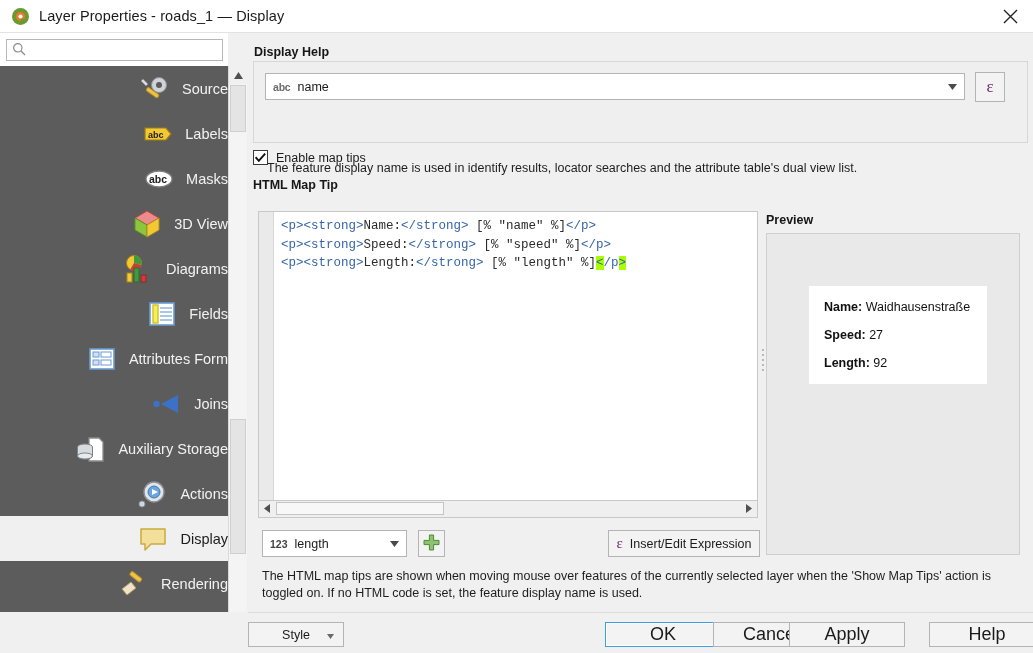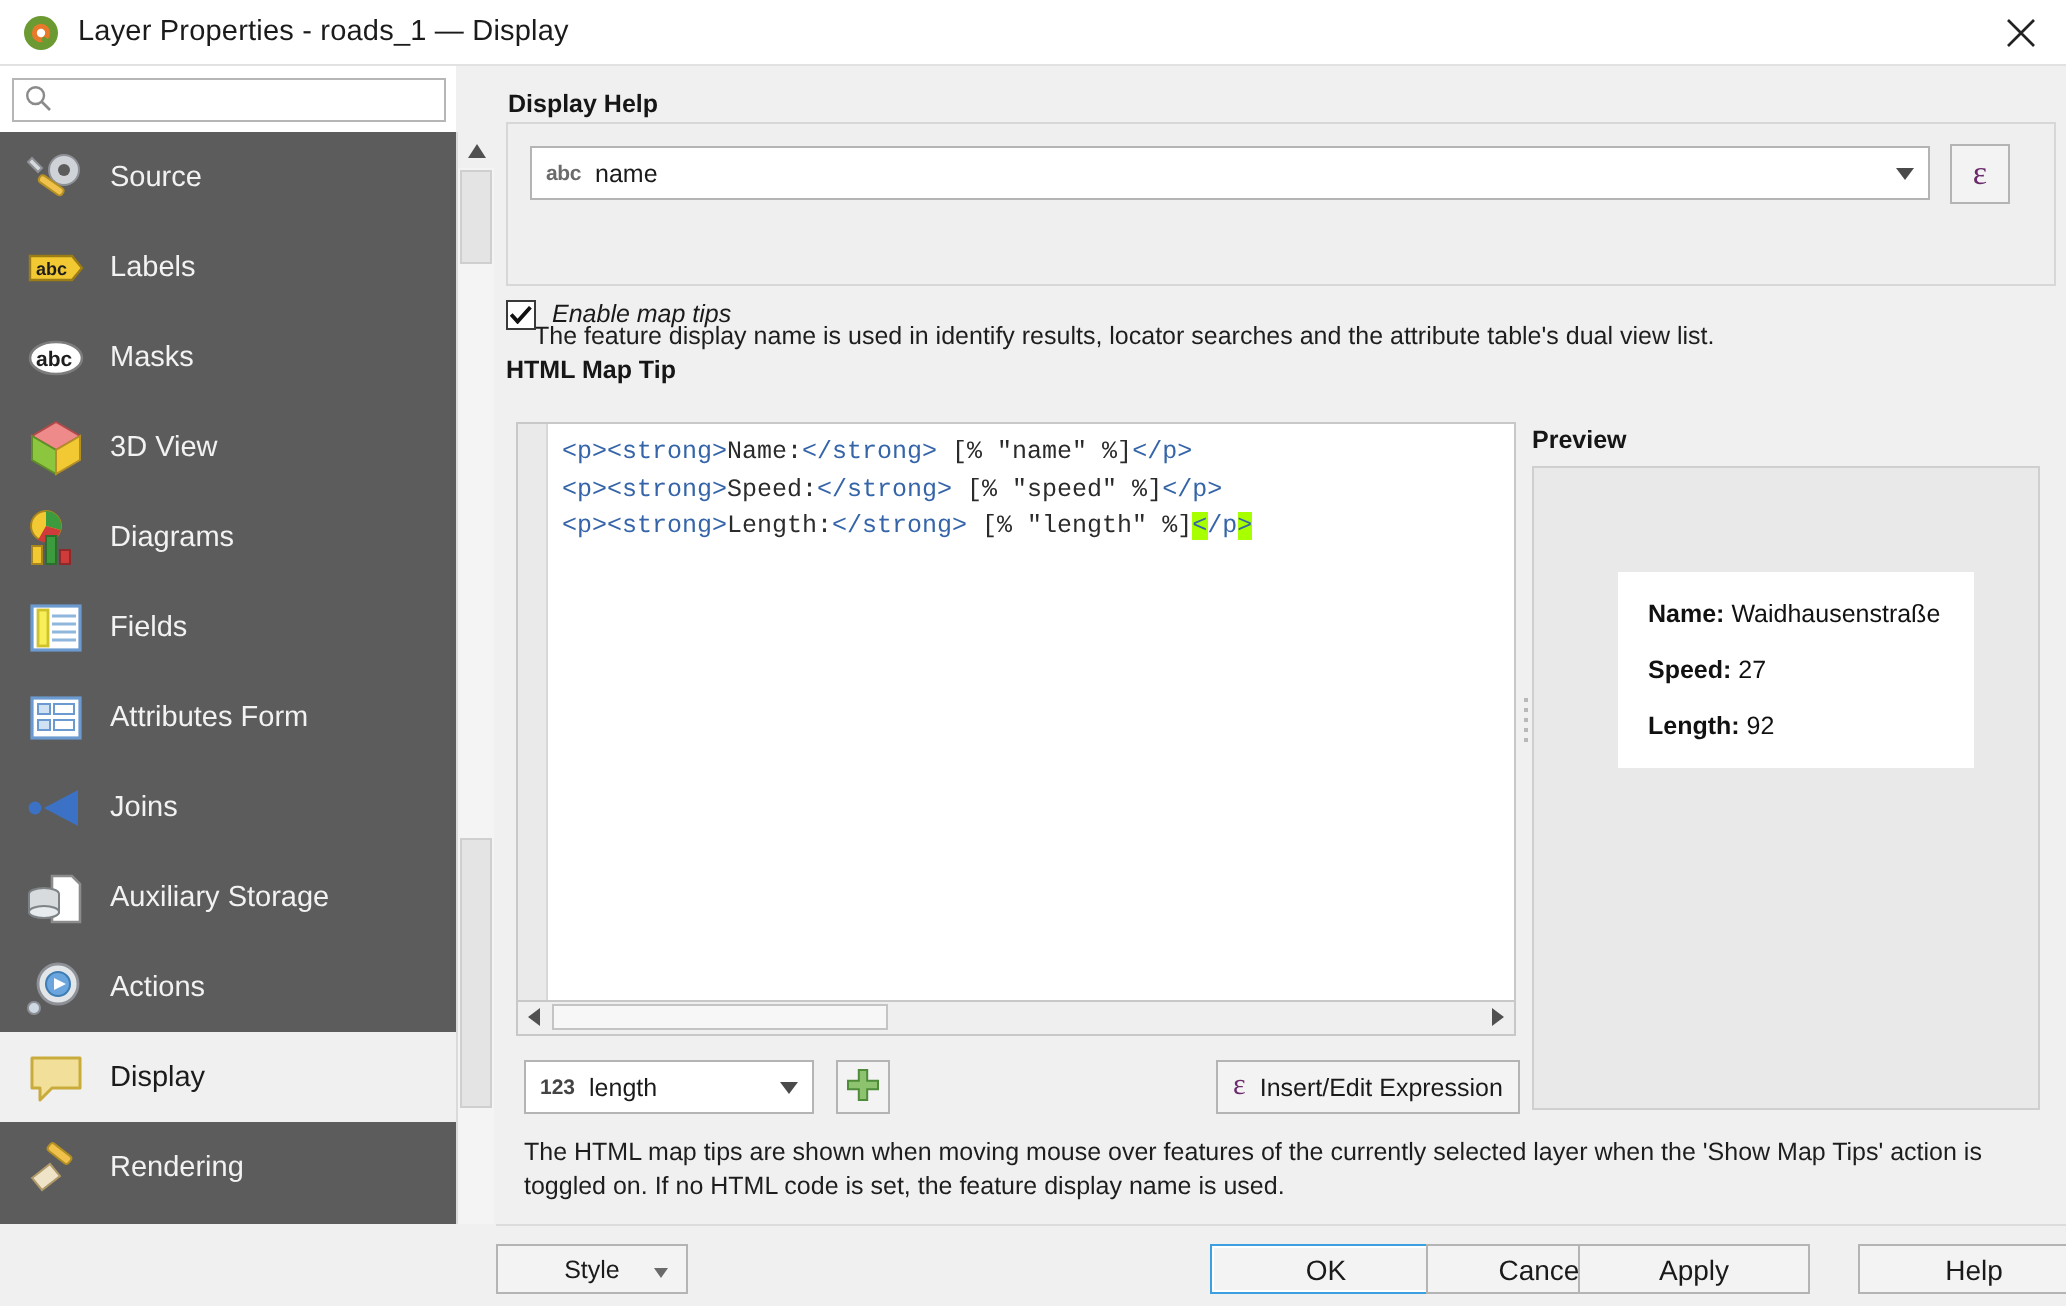--- a/index.html
+++ b/index.html
@@ -46,21 +46,21 @@
     color:#222;
   }
 
   
   .sidebar {
     position:absolute; left:0; top:66px; width:228px; height:587px;
     background:#5c5c5c; overflow:hidden;
   }
   .side-item {
     height:45px; display:flex; align-items:center; padding-left:13px;
-    color:#f2f2f2; font-size:14.5px; cursor:pointer; white-space:nowrap;
+    color:#f2f2f2; font-size:14.5px; cursor:pointer; white-space:nowrap;justify-content:flex-end;
   }
   .side-item.selected { background:#f0f0f0; color:#1b1b1b; }
   .side-ico { width:30px; height:30px; flex:none; margin-right:12px; }
   .side-ico svg { display:block; }
 
   
   .side-scroll {
     position:absolute; left:228px; top:66px; width:19px; height:587px;
     background:#f4f4f4; border-left:1px solid #dadada;
   }
@@ -104,21 +104,21 @@
   .expr-btn {
     width:30px; height:30px; background:#f3f3f3; border:1px solid #b4b4b4;
     display:flex; align-items:center; justify-content:center; cursor:pointer;
     color:#6b2a6b; font-size:17px; font-family:"Liberation Serif", serif;
   }
   .hint {
     font-size:12.5px; color:#1d1d1d;
   }
 
   
-  .cbrow { position:absolute; left:5px; top:117px; display:flex; align-items:flex-start; cursor:pointer;font-style:italic; }
+  .cbrow { position:absolute; left:5px; top:117px; display:flex; align-items:center; cursor:pointer; }
   .cbox {
     width:15px; height:15px; background:#fff; border:1px solid #3a3a3a;
     display:flex; align-items:center; justify-content:center; margin-right:8px;
   }
   .cbrow span.lbl { font-size:12.5px; }
 
   
   .editor-outer {
     position:absolute; left:10px; top:178px; width:500px; height:290px;
     background:#fff; border:1px solid #c8c8c8;
@@ -194,21 +194,21 @@
   .style-btn {
     position:absolute; left:0px; top:9px; width:96px; height:25px;
     background:#f3f3f3; border:1px solid #b4b4b4; display:flex;
     align-items:center; justify-content:center; position:absolute; cursor:pointer;
     font-size:12.5px;
   }
   .style-btn .sarr { position:absolute; right:9px; top:50%; transform:translateY(-50%); }
   .dlg-btn {
     position:absolute; top:9px; height:25px; width:116px;
     background:#f3f3f3; border:1px solid #b4b4b4; cursor:pointer;
-    display:flex; align-items:center; justify-content:center; font-size:14px;
+    display:flex; align-items:center; justify-content:center; font-size:18px;
   }
   .dlg-btn.default { border:1px solid #3c9fe0; box-shadow:inset 0 0 0 1px #ffffff; }
   .ok   { left:357px; }
   .can  { left:465px; }
   .app  { left:541px; }
   .hlp  { left:681px; }
 
   
   .bottom-strip {
     position:absolute; left:0; top:612px; width:248px; height:41px; background:#f0f0f0;

